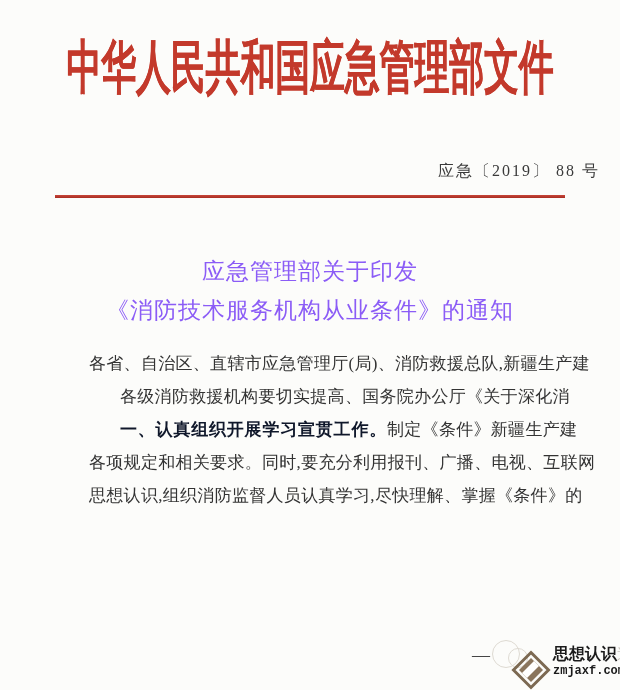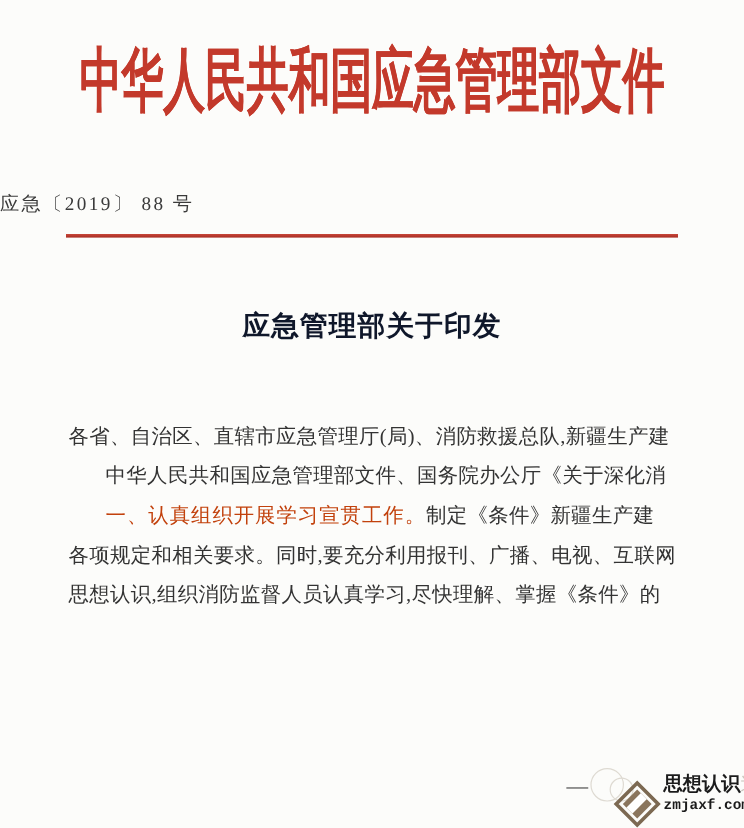--- a/index.html
+++ b/index.html
@@ -29,54 +29,54 @@
     font-weight:bold;
     color:#c3392b;
     transform:scaleX(0.60);
     transform-origin:center center;
     text-shadow:0.5px 0 0 #c3392b;
   }
 
   
   .doc-number {
     position:absolute; top:160px; left:0; width:600px;
-    text-align:left;
+    text-align:right;
     font-size:16px; line-height:22px;
     letter-spacing:2px;
     color:#3a3a3a;
   }
 
   
   .red-rule {
     position:absolute; top:195px; left:55px; width:510px; height:3px;
     background:linear-gradient(#c8473a,#a82c22);
   }
 
   
   .doc-title {
     position:absolute; top:252px; left:0; width:620px;
     text-align:center;
     font-size:23px; line-height:39px;
-    font-weight:bold;
-    color:#0f172a;
+    font-weight:normal;
+    color:#8b5cf6;
     letter-spacing:1px;
   }
 
   
   .body-text {
     position:absolute; top:347px; left:57px; width:510px;
     font-size:17px; line-height:33px;
     color:#333;
     letter-spacing:0.3px;
   }
-  .bline { white-space:nowrap; }
+  .bline { white-space:nowrap;margin-left:32px; }
   .bline.indent { padding-left:31px; }
   .para-head {
     font-family:"Liberation Sans","DejaVu Sans",sans-serif;
-    font-weight:normal; color:#c2410c;
+    font-weight:bold; color:#0f172a;
     letter-spacing:0.8px;
   }
 
   
   .page-dash {
     position:absolute; left:472px; top:646px;
     width:26px;
     color:#3c3c3c; font-size:18px; line-height:18px;
   }
   .wm {
@@ -112,27 +112,28 @@
   <div class="masthead">
     <div class="masthead-text">中华人民共和国应急管理部文件</div>
   </div>
 
   <div class="doc-number">应急〔2019〕 88 号</div>
 
   <div class="red-rule"></div>
 
   <div class="doc-title">
     <div>应急管理部关于印发</div>
+    <div>《消防技术服务机构从业条件》的通知</div>
   </div>
 
   <div class="body-text">
 
     <div class="bline">各省、自治区、直辖市应急管理厅(局)、消防救援总队,新疆生产建</div>
 
-    <div class="bline indent">中华人民共和国应急管理部文件、国务院办公厅《关于深化消</div>
+    <div class="bline indent">各级消防救援机构要切实提高、国务院办公厅《关于深化消</div>
 
     <div class="bline indent">
       <span class="para-head">一、认真组织开展学习宣贯工作。</span><span>制定《条件》新疆生产建</span>
     </div>
     <div class="bline">各项规定和相关要求。同时,要充分利用报刊、广播、电视、互联网</div>
     <div class="bline">思想认识,组织消防监督人员认真学习,尽快理解、掌握《条件》的</div>
   </div>
 
   <div class="page-dash">—</div>
 

